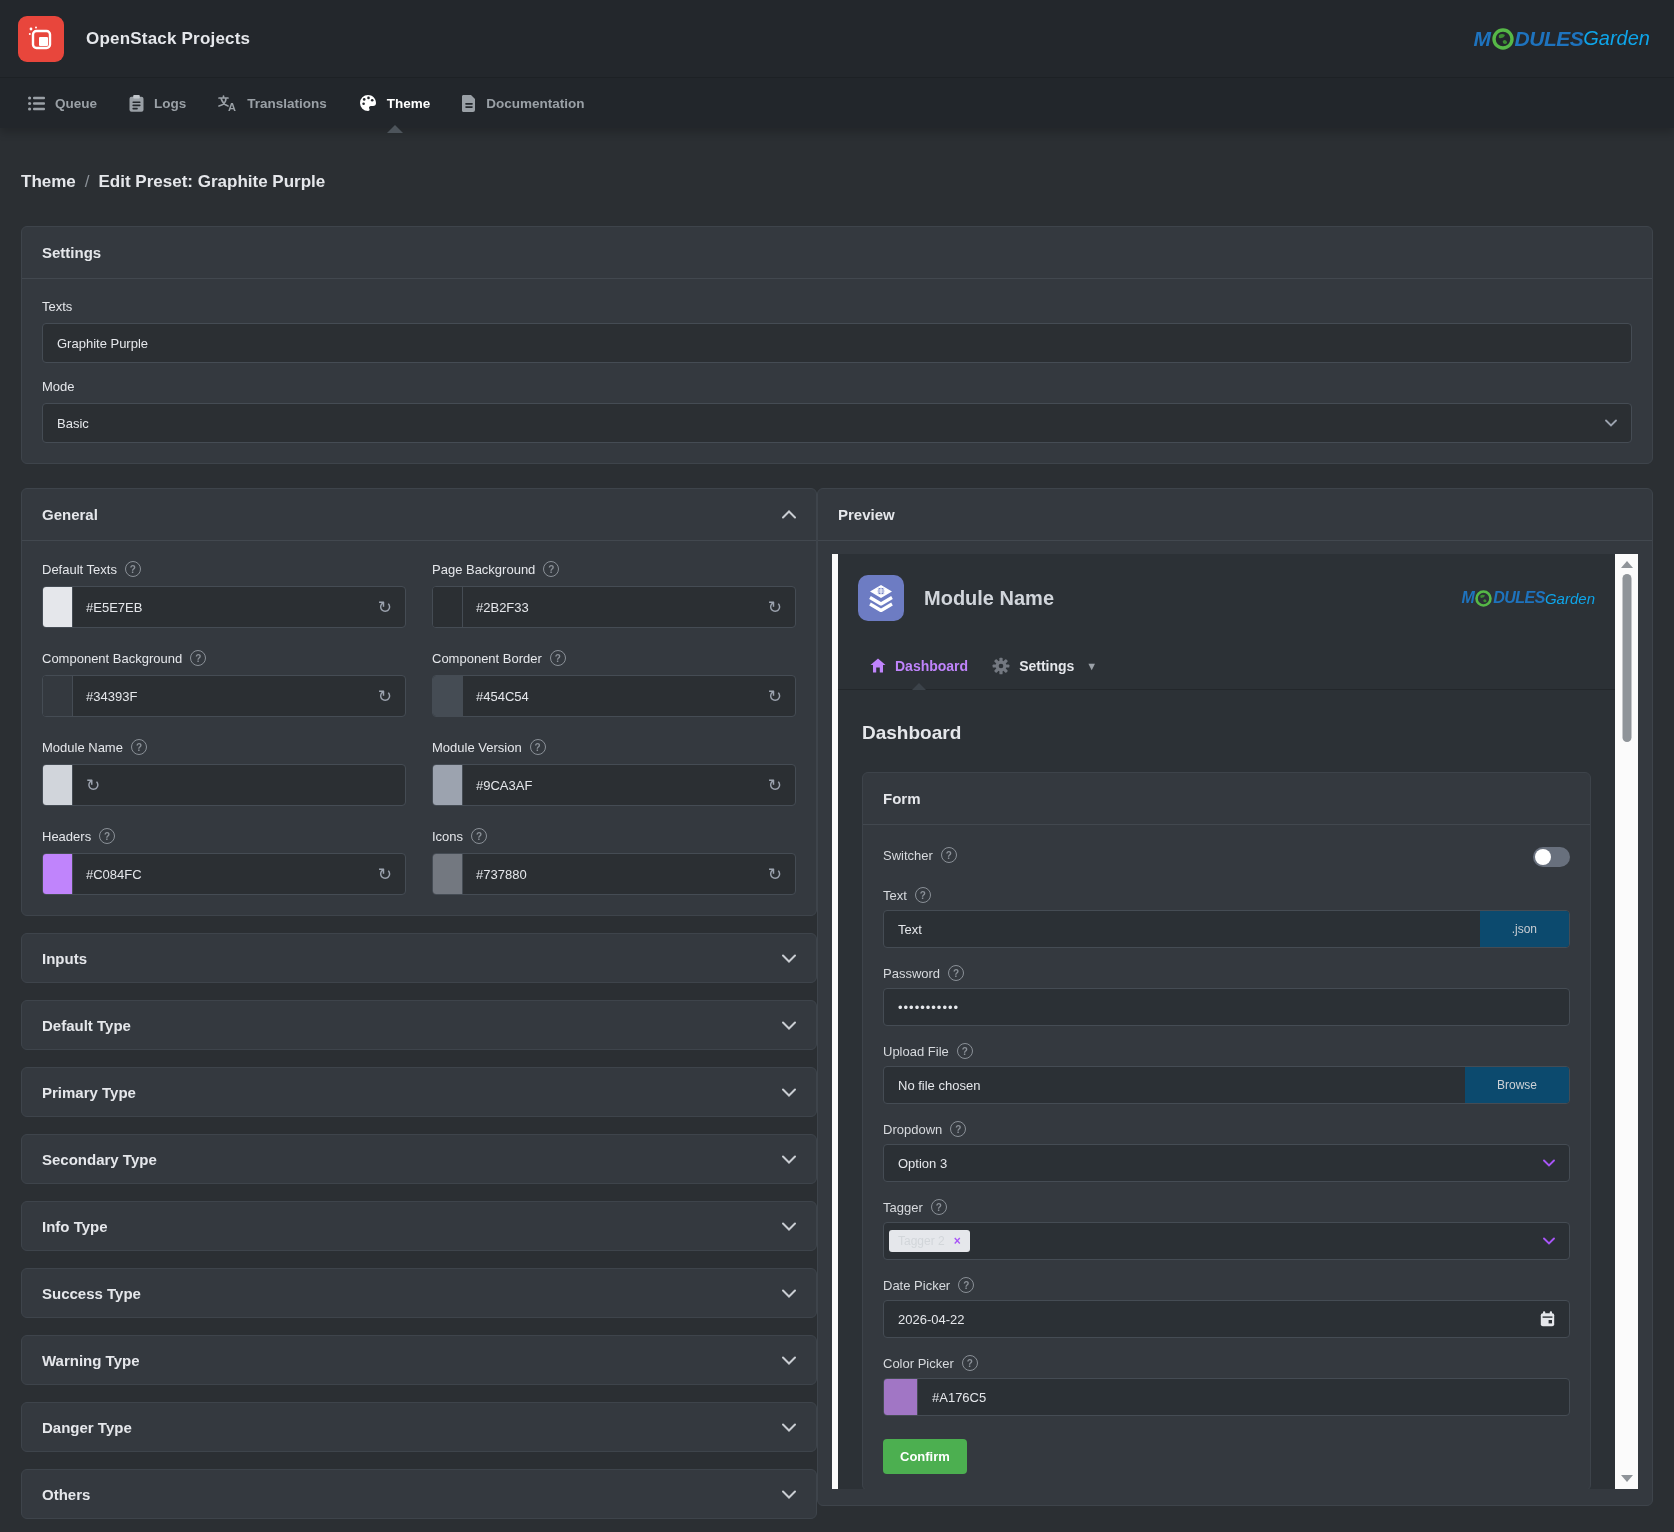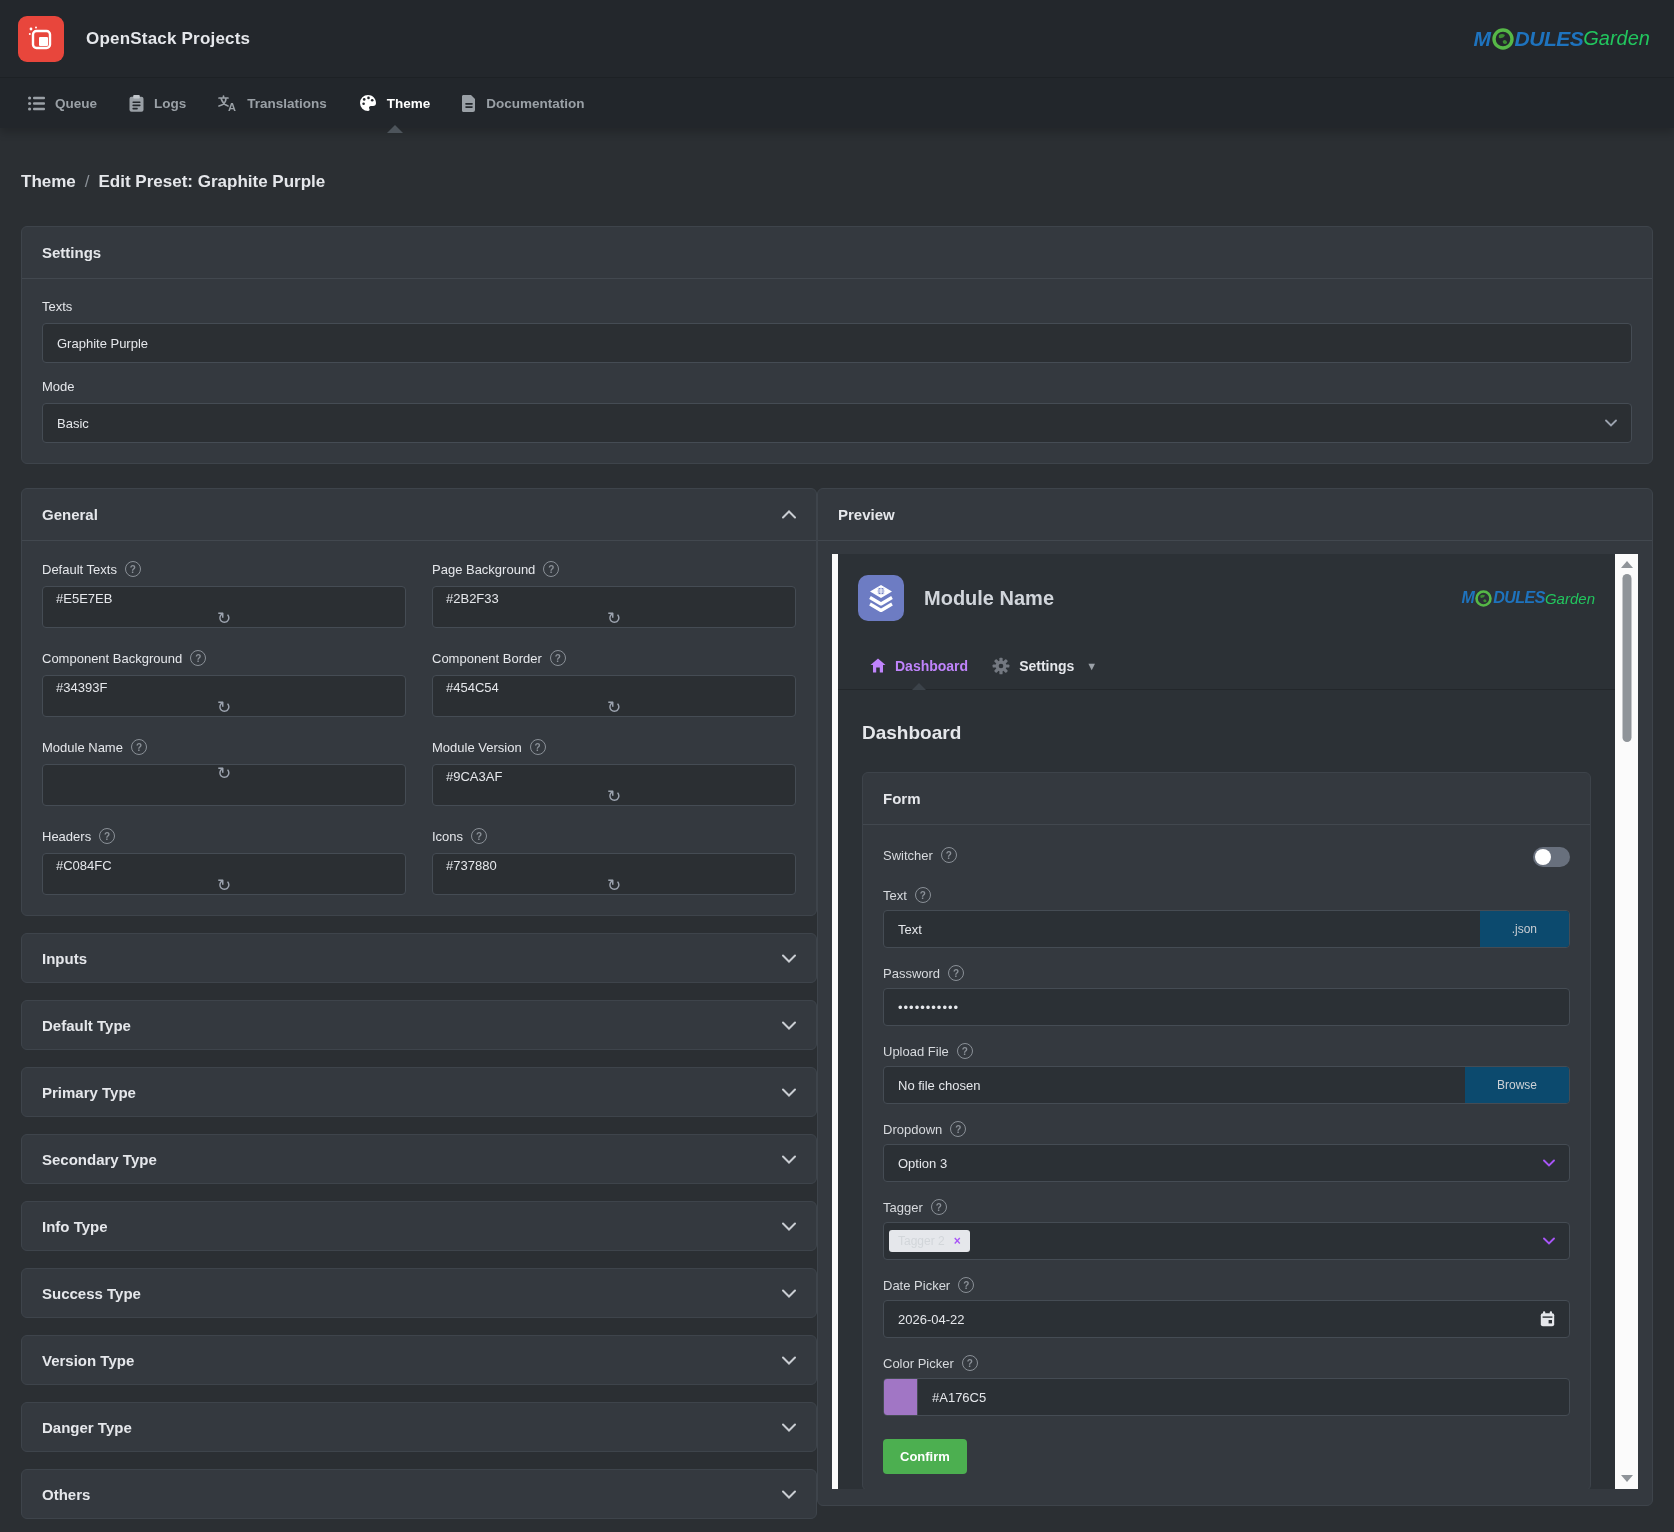--- a/index.html
+++ b/index.html
@@ -16,21 +16,21 @@
   }
   .applogo {
     width:46px; height:46px; border-radius:9px; background:#e8463c;
     display:flex; align-items:center; justify-content:center; flex:0 0 auto;
   }
   .app-title { font-size:17px; font-weight:bold; margin-left:22px; letter-spacing:.2px; }
   .topbar .brand { margin-left:auto; }
   
   .brand { display:flex; align-items:center; font-weight:bold; font-style:italic; white-space:nowrap; }
   .brand .b-blue { color:#1e73be; font-size:21px; letter-spacing:-0.5px; }
-  .brand .b-green { color:#22c55e; font-size:20px; font-weight:normal; }
+  .brand .b-green { color:#0ea5e9; font-size:20px; font-weight:normal; }
   .brand svg { margin:0 1px; display:block; }
   .brand.small .b-blue { font-size:16px; }
   .brand.small .b-green { font-size:15px; }
   
   .mainnav {
     height:51px; background:#22262b; display:flex; align-items:center;
     padding:0 12px; border-top:1px solid #1d2125;
     box-shadow:0 5px 8px rgba(0,0,0,.18);
   }
   .nav-item {
@@ -74,21 +74,21 @@
   }
   .sel .sel-val { flex:1; }
   .mb16 { margin-bottom:16px; }
   
   .columns { display:flex; gap:0; align-items:flex-start; }
   .col-left { flex:0 0 796px; }
   .col-right { flex:1; }
   
   .gen-grid { display:grid; grid-template-columns:1fr 1fr; column-gap:26px; row-gap:22px; }
   .color-group { }
-  .cg-box { display:flex; height:42px; border:1px solid #454c54; border-radius:4px; background:#2b2f33; overflow:hidden;flex-direction:column; }
+  .cg-box { display:flex; height:42px; border:1px solid #454c54; border-radius:4px; background:#2b2f33; overflow:hidden; }
   .cg-swatch { width:30px; flex:0 0 auto; border-right:1px solid #454c54; cursor:pointer; }
   .cg-input { flex:1; background:transparent; border:none; outline:none; color:#e5e7eb; font-size:13px; padding:0 13px; font-family:inherit; min-width:0; }
   .cg-refresh {
     background:none; border:none; color:#9ca3af; font-size:17px; padding:0 13px; cursor:pointer;
     font-family:"DejaVu Sans", sans-serif; line-height:1;
   }
   
   .acc {
     background:#34393f; border:1px solid #3e444b; border-radius:6px; height:50px; margin-top:17px;
     display:flex; align-items:center; justify-content:space-between; padding:0 20px; cursor:pointer;
@@ -391,21 +391,21 @@
               <path d="M1 1.5 l6 6 6 -6" fill="none" stroke="#c9cdd2" stroke-width="2" stroke-linecap="round"></path>
             </svg>
   </div>
           <div class="acc">
     <span class="acc-label">Success Type</span>
     <svg class="chev" width="14" height="9" viewBox="0 0 14 9">
               <path d="M1 1.5 l6 6 6 -6" fill="none" stroke="#c9cdd2" stroke-width="2" stroke-linecap="round"></path>
             </svg>
   </div>
           <div class="acc">
-    <span class="acc-label">Version Type</span>
+    <span class="acc-label">Warning Type</span>
     <svg class="chev" width="14" height="9" viewBox="0 0 14 9">
               <path d="M1 1.5 l6 6 6 -6" fill="none" stroke="#c9cdd2" stroke-width="2" stroke-linecap="round"></path>
             </svg>
   </div>
           <div class="acc">
     <span class="acc-label">Danger Type</span>
     <svg class="chev" width="14" height="9" viewBox="0 0 14 9">
               <path d="M1 1.5 l6 6 6 -6" fill="none" stroke="#c9cdd2" stroke-width="2" stroke-linecap="round"></path>
             </svg>
   </div>

